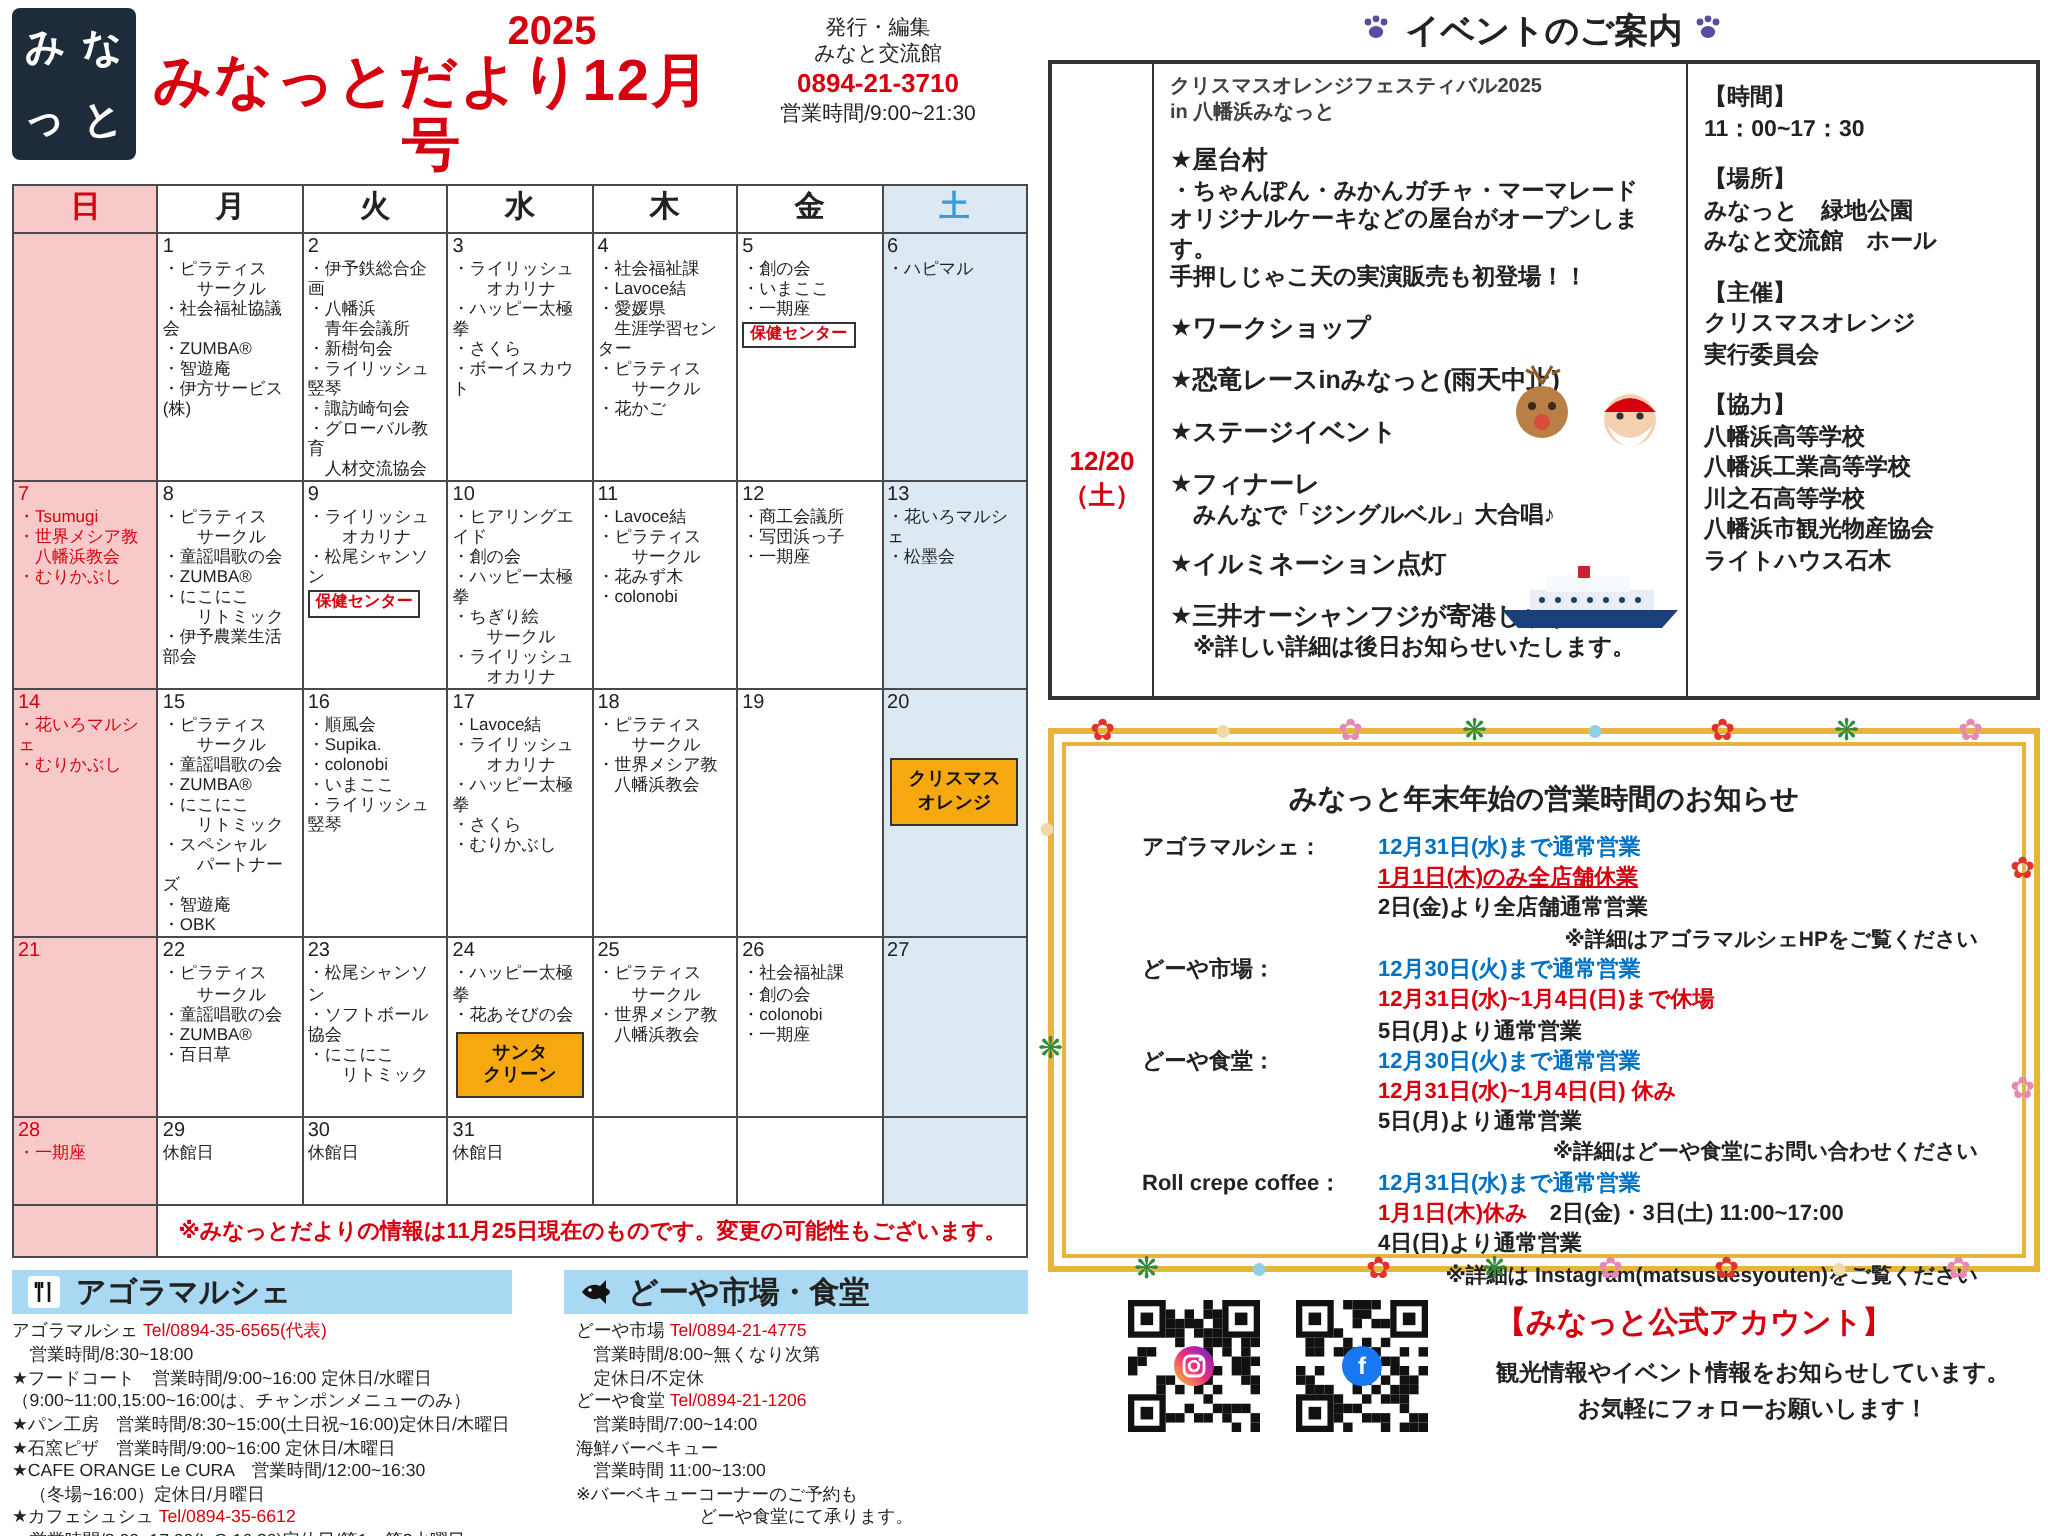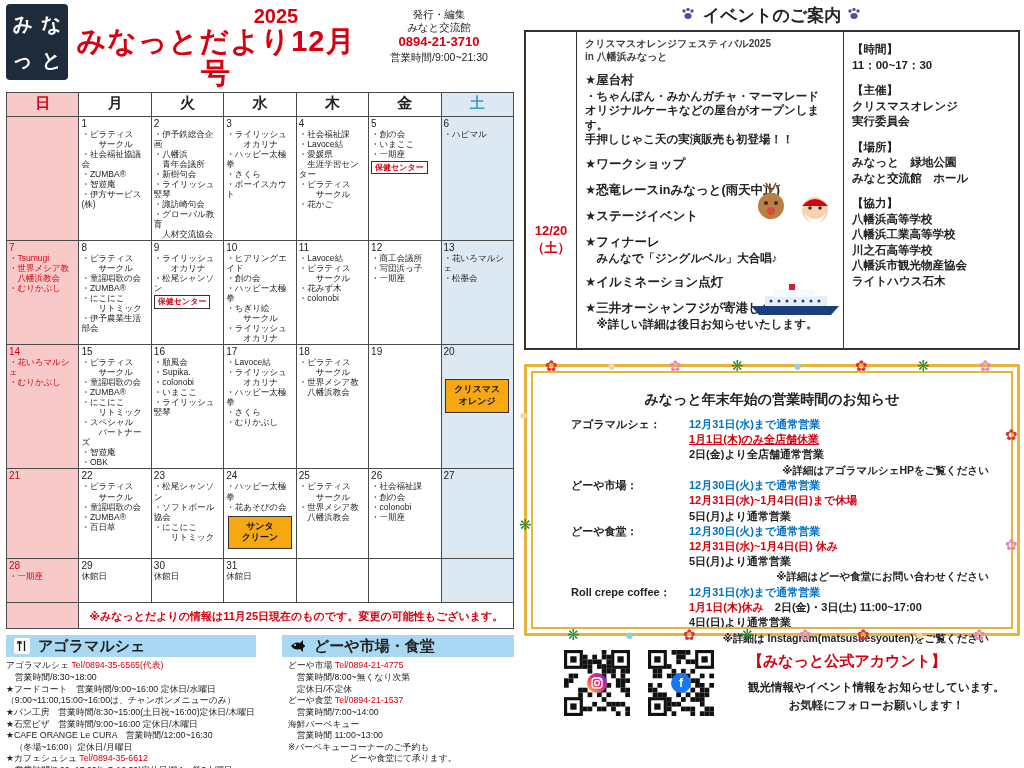--- a/index.html
+++ b/index.html
@@ -459,21 +459,21 @@
           <div class="hline"><span class="c-k">★石窯ピザ　営業時間/9:00~16:00 定休日/木曜日</span></div>
           <div class="hline"><span class="c-k">★CAFE ORANGE Le CURA　営業時間/12:00~16:30</span></div>
           <div class="hline"><span class="c-k">　（冬場~16:00）定休日/月曜日</span></div>
           <div class="hline"><span class="c-k">★カフェシュシュ </span><span class="c-r">Tel/0894-35-6612</span></div>
           <div class="hline"><span class="c-k">　営業時間/8:00~17:00(L.O 16:30)定休日/第1・第3火曜日</span></div>
         </div>
       <div class="hcol2" id="doya-lines">
           <div class="hline"><span class="c-k">どーや市場 </span><span class="c-r">Tel/0894-21-4775</span></div>
           <div class="hline"><span class="c-k">　営業時間/8:00~無くなり次第</span></div>
           <div class="hline"><span class="c-k">　定休日/不定休</span></div>
-          <div class="hline"><span class="c-k">どーや食堂 </span><span class="c-r">Tel/0894-21-1537</span></div>
+          <div class="hline"><span class="c-k">どーや食堂 </span><span class="c-r">Tel/0894-21-1206</span></div>
           <div class="hline"><span class="c-k">　営業時間/7:00~14:00</span></div>
           <div class="hline"><span class="c-k">海鮮バーベキュー</span></div>
           <div class="hline"><span class="c-k">　営業時間 11:00~13:00</span></div>
           <div class="hline"><span class="c-k">※バーベキューコーナーのご予約も</span></div>
           <div class="hline"><span class="c-k">　　　　　　　どーや食堂にて承ります。</span></div>
         </div>
     </div>
 
   </div>
 
@@ -576,28 +576,28 @@
             <rect x="40" y="0" width="6" height="6" fill="#c23"></rect>
           </svg>
         </span>
       </div>
       <div class="evinfo" id="event-info">
           <div class="grp">
             <div>【時間】</div>
             <div>11：00~17：30</div>
           </div>
           <div class="grp">
+            <div>【場所】</div>
+            <div>みなっと　緑地公園</div>
+            <div>みなと交流館　ホール</div>
+          </div>
+          <div class="grp">
             <div>【主催】</div>
             <div>クリスマスオレンジ</div>
             <div>実行委員会</div>
-          </div>
-          <div class="grp">
-            <div>【場所】</div>
-            <div>みなっと　緑地公園</div>
-            <div>みなと交流館　ホール</div>
           </div>
           <div class="grp">
             <div>【協力】</div>
             <div>八幡浜高等学校</div>
             <div>八幡浜工業高等学校</div>
             <div>川之石高等学校</div>
             <div>八幡浜市観光物産協会</div>
             <div>ライトハウス石木</div>
           </div>
         </div>

